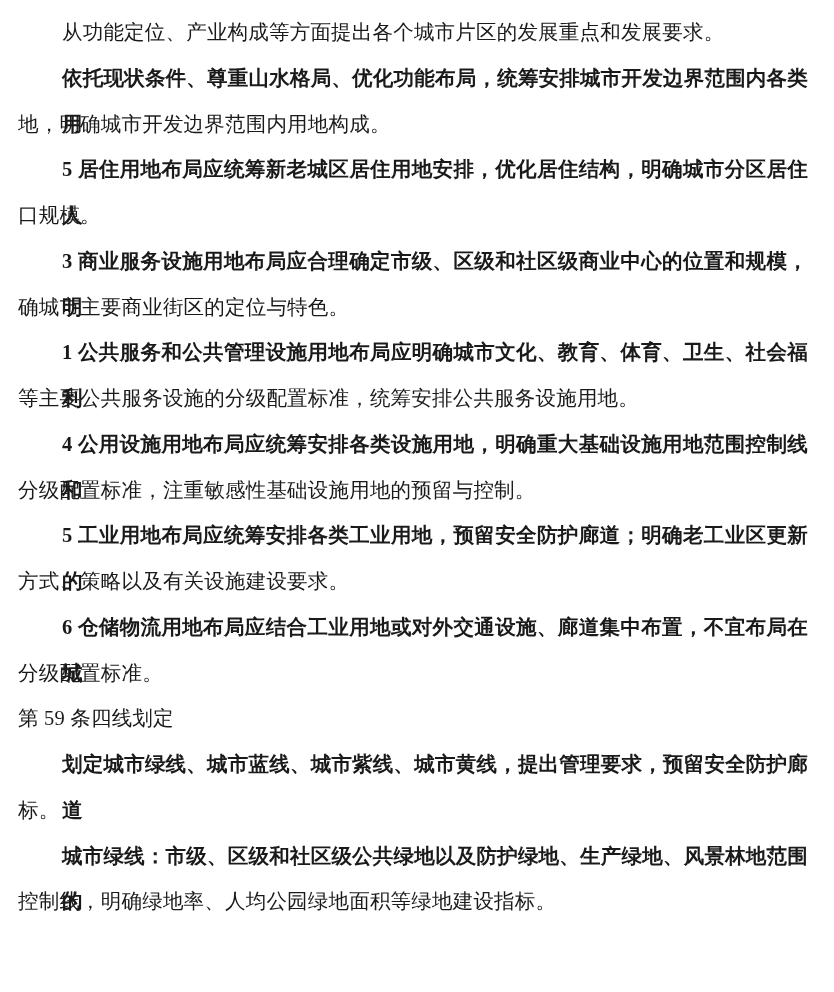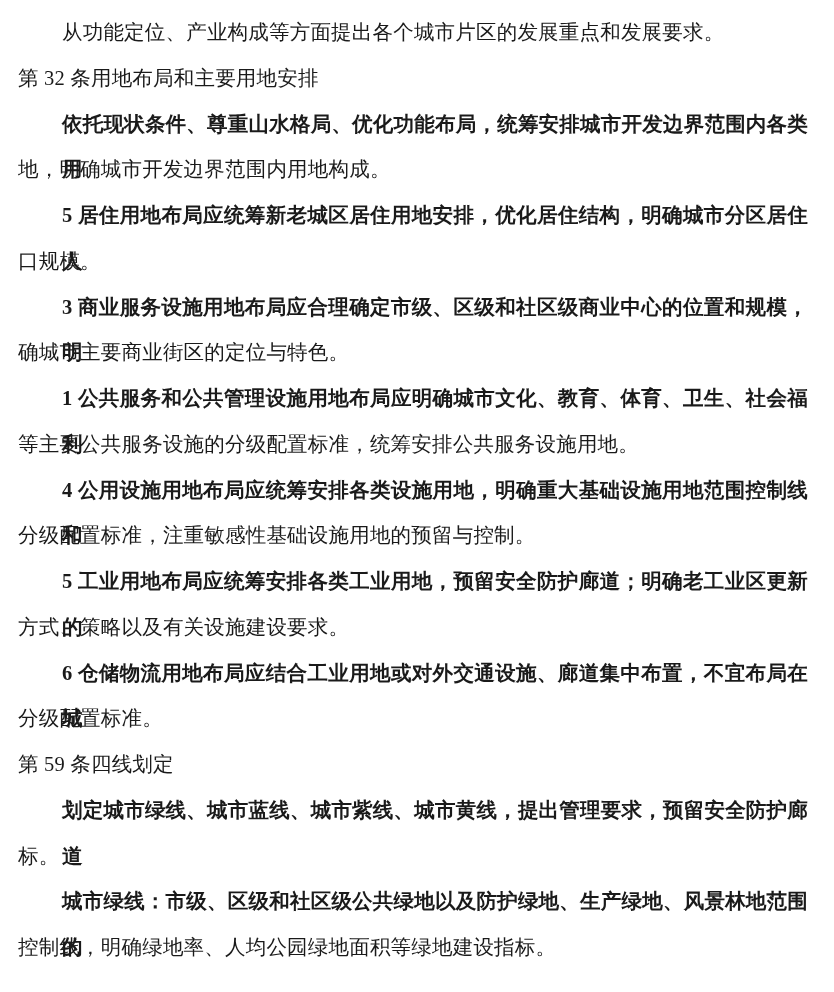--- a/index.html
+++ b/index.html
@@ -37,21 +37,20 @@
     text-align-last: justify;
     font-weight: bold;
   }
 </style>
 </head>
 <body style="background: rgb(255, 255, 255); color: rgb(26, 26, 26);">
 
 <main class="page">
   <div id="doc-lines">
       <div class="line indent">从功能定位、产业构成等方面提出各个城市片区的发展重点和发展要求。</div>
-      <div class="line">第 32 条用地布局和主要用地安排</div>
       <div class="line indent justify">依托现状条件、尊重山水格局、优化功能布局，统筹安排城市开发边界范围内各类用</div>
       <div class="line">地，明确城市开发边界范围内用地构成。</div>
       <div class="line indent justify">5 居住用地布局应统筹新老城区居住用地安排，优化居住结构，明确城市分区居住人</div>
       <div class="line">口规模。</div>
       <div class="line indent justify">3 商业服务设施用地布局应合理确定市级、区级和社区级商业中心的位置和规模，明</div>
       <div class="line">确城市主要商业街区的定位与特色。</div>
       <div class="line indent justify">1 公共服务和公共管理设施用地布局应明确城市文化、教育、体育、卫生、社会福利</div>
       <div class="line">等主要公共服务设施的分级配置标准，统筹安排公共服务设施用地。</div>
       <div class="line indent justify">4 公用设施用地布局应统筹安排各类设施用地，明确重大基础设施用地范围控制线和</div>
       <div class="line">分级配置标准，注重敏感性基础设施用地的预留与控制。</div>

